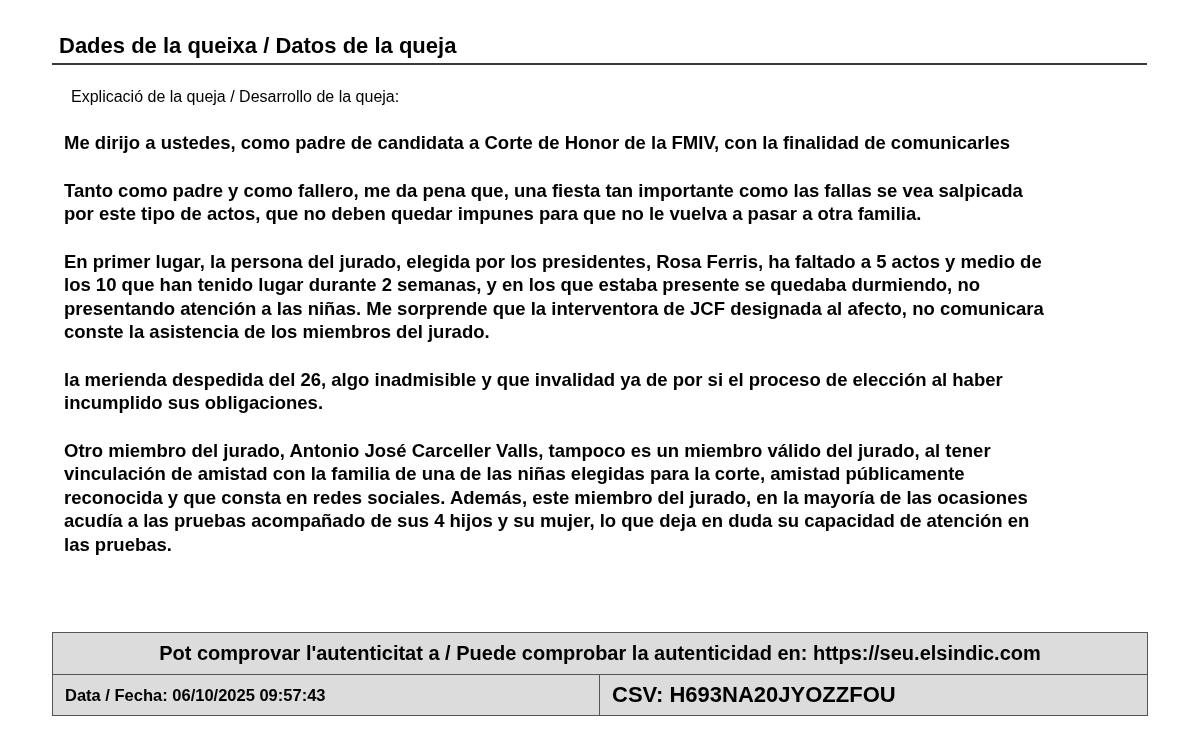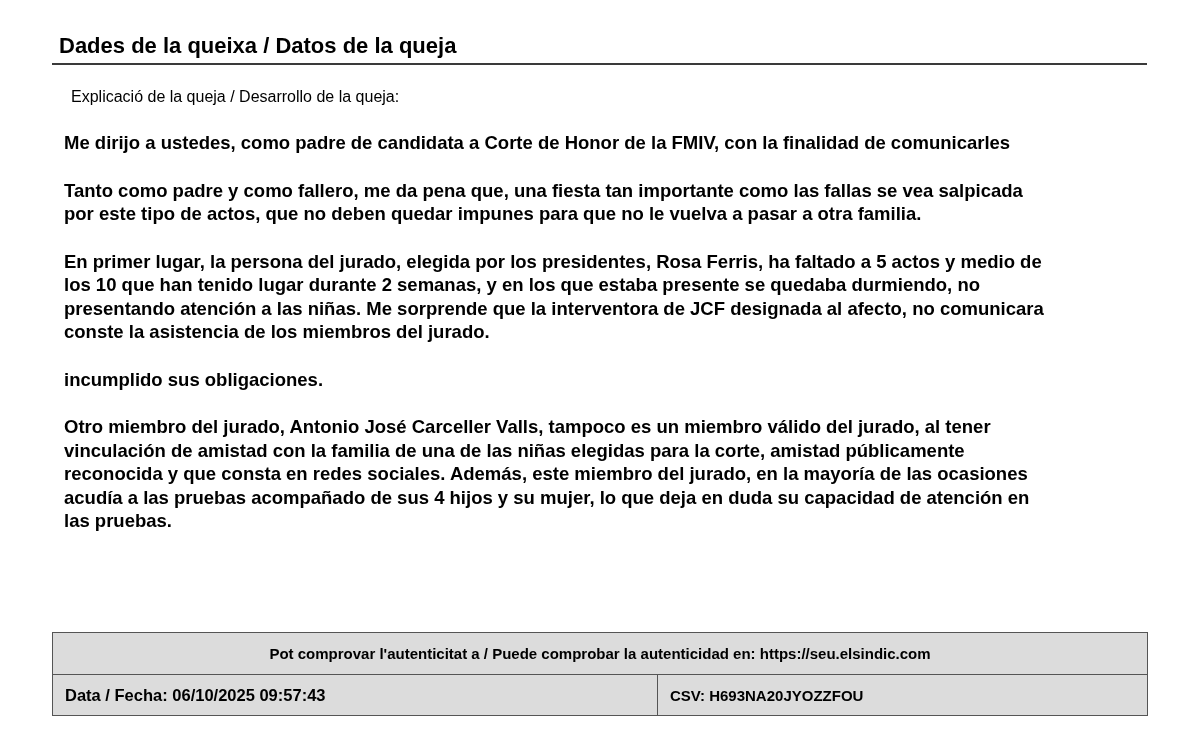--- a/index.html
+++ b/index.html
@@ -74,48 +74,48 @@
     .verify-row1 {
       position: absolute;
       left: 0;
       top: 0;
       width: 1094px;
       height: 41px;
       border-bottom: 1.5px solid #555555;
       display: flex;
       align-items: center;
       justify-content: center;
-      font-size: 15px;
+      font-size: 20px;
       font-weight: bold;
     }
     .verify-row2 {
       position: absolute;
       left: 0;
       top: 42px;
       width: 1094px;
       height: 40px;
       display: flex;
     }
     .cell-date {
-      width: 605px;
+      width: 547px;
       border-right: 1.5px solid #555555;
       display: flex;
       align-items: center;
       padding-left: 12px;
       box-sizing: border-box;
       font-size: 16.5px;
       font-weight: bold;
     }
     .cell-csv {
       flex: 1;
       display: flex;
       align-items: center;
       padding-left: 12px;
       box-sizing: border-box;
-      font-size: 15px;
+      font-size: 22px;
       font-weight: bold;
     }
   </style>
 </head>
 <body>
 
 <div class="page">
 
   <div class="section-title">Dades de la queixa / Datos de la queja</div>
   <div class="title-rule"></div>
@@ -130,20 +130,21 @@
       <span class="ln">Tanto como padre y como fallero, me da pena que, una fiesta tan importante como las fallas se vea salpicada</span>
       <span class="ln">por este tipo de actos, que no deben quedar impunes para que no le vuelva a pasar a otra familia.</span>
     </p>
     <p class="para">
       <span class="ln">En primer lugar, la persona del jurado, elegida por los presidentes, Rosa Ferris, ha faltado a 5 actos y medio de</span>
       <span class="ln">los 10 que han tenido lugar durante 2 semanas, y en los que estaba presente se quedaba durmiendo, no</span>
       <span class="ln">presentando atención a las niñas. Me sorprende que la interventora de JCF designada al afecto, no comunicara</span>
       <span class="ln">conste la asistencia de los miembros del jurado.</span>
     </p>
     <p class="para">
+      <span class="ln">la merienda despedida del 26, algo inadmisible y que invalidad ya de por si el proceso de elección al haber</span>
       <span class="ln">incumplido sus obligaciones.</span>
     </p>
     <p class="para">
       <span class="ln">Otro miembro del jurado, Antonio José Carceller Valls, tampoco es un miembro válido del jurado, al tener</span>
       <span class="ln">vinculación de amistad con la familia de una de las niñas elegidas para la corte, amistad públicamente</span>
       <span class="ln">reconocida y que consta en redes sociales. Además, este miembro del jurado, en la mayoría de las ocasiones</span>
       <span class="ln">acudía a las pruebas acompañado de sus 4 hijos y su mujer, lo que deja en duda su capacidad de atención en</span>
       <span class="ln">las pruebas.</span>
     </p>
   </div>

